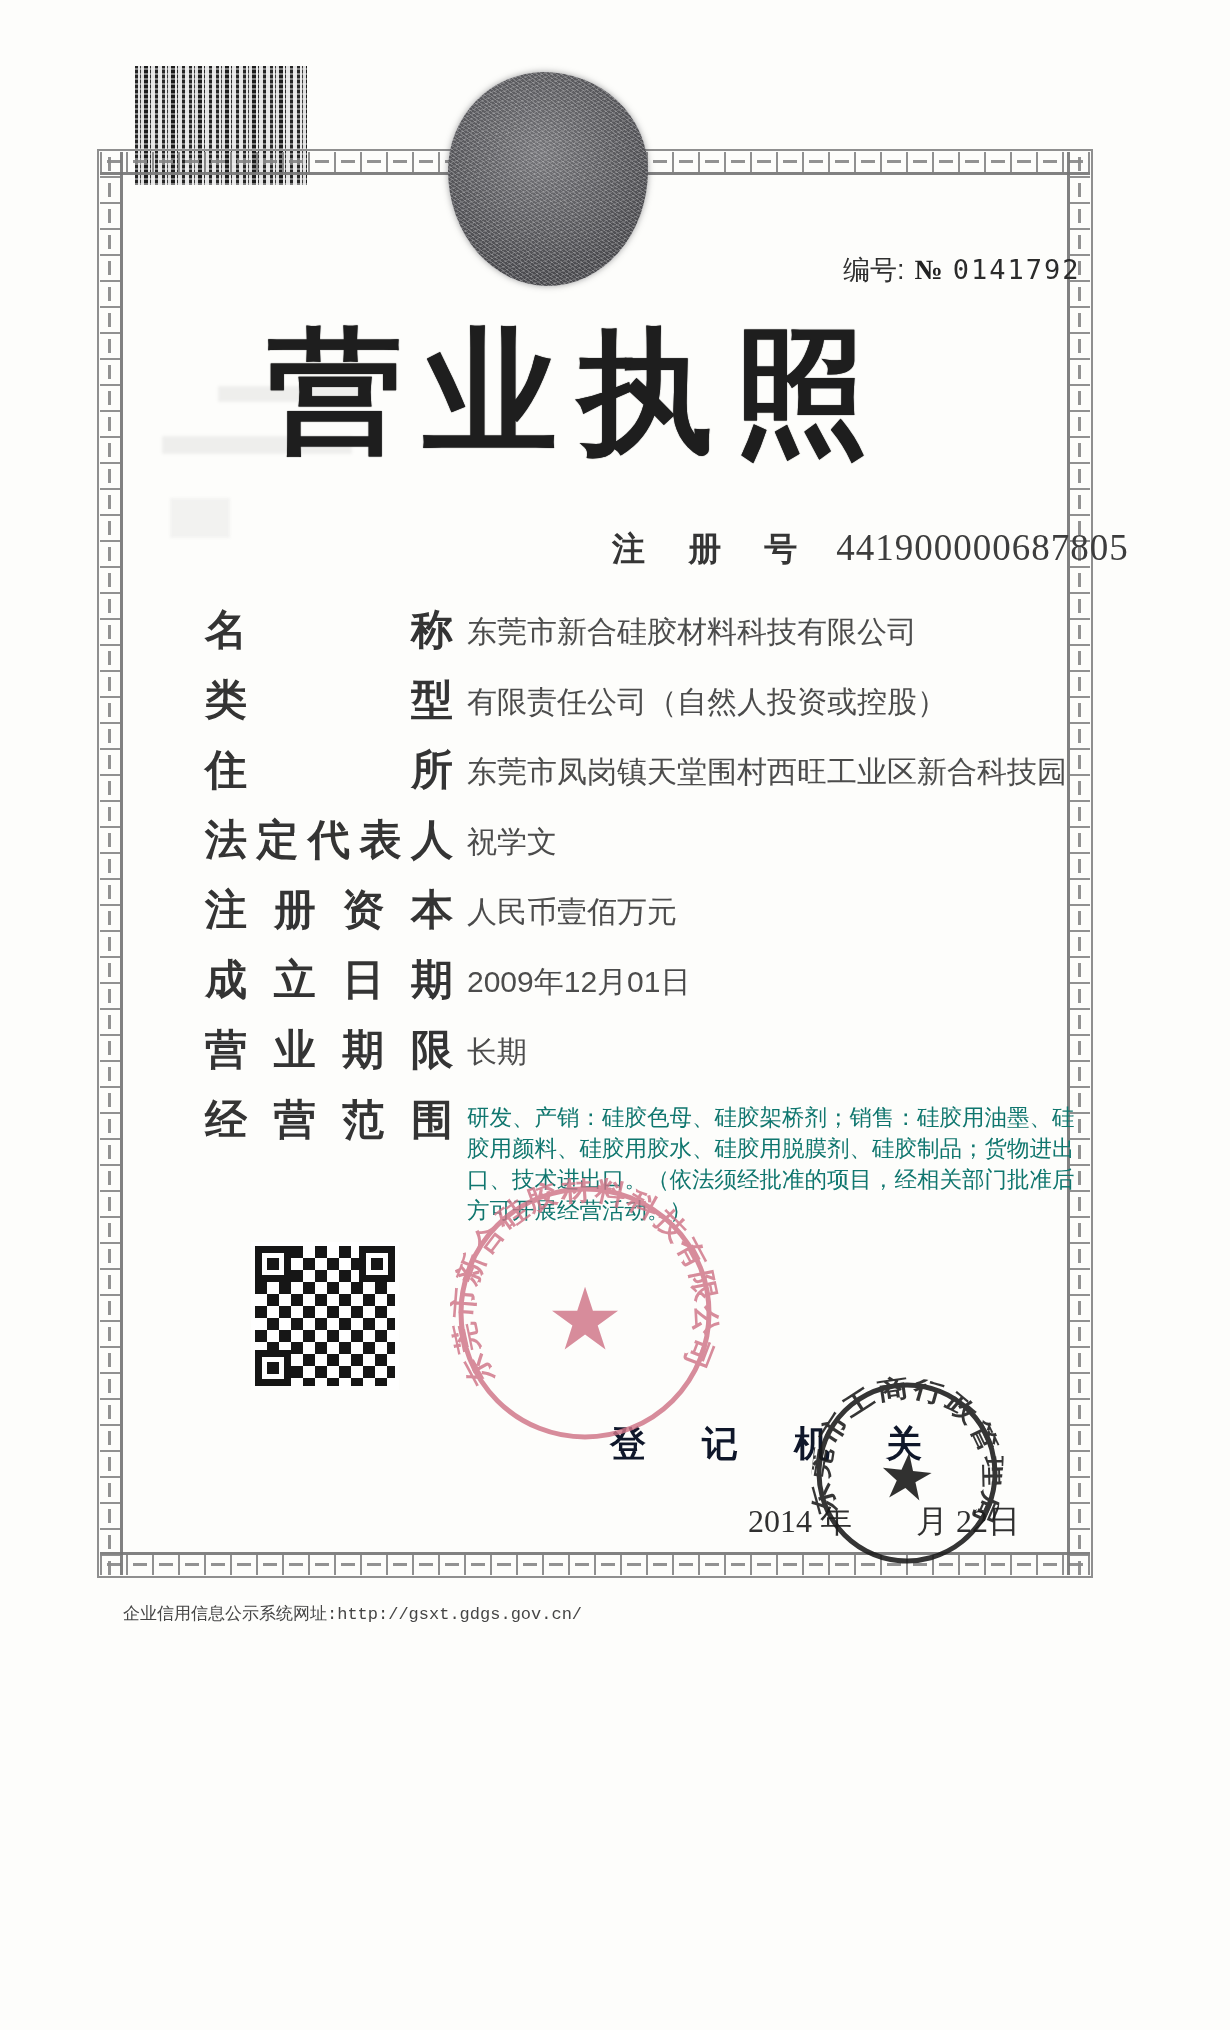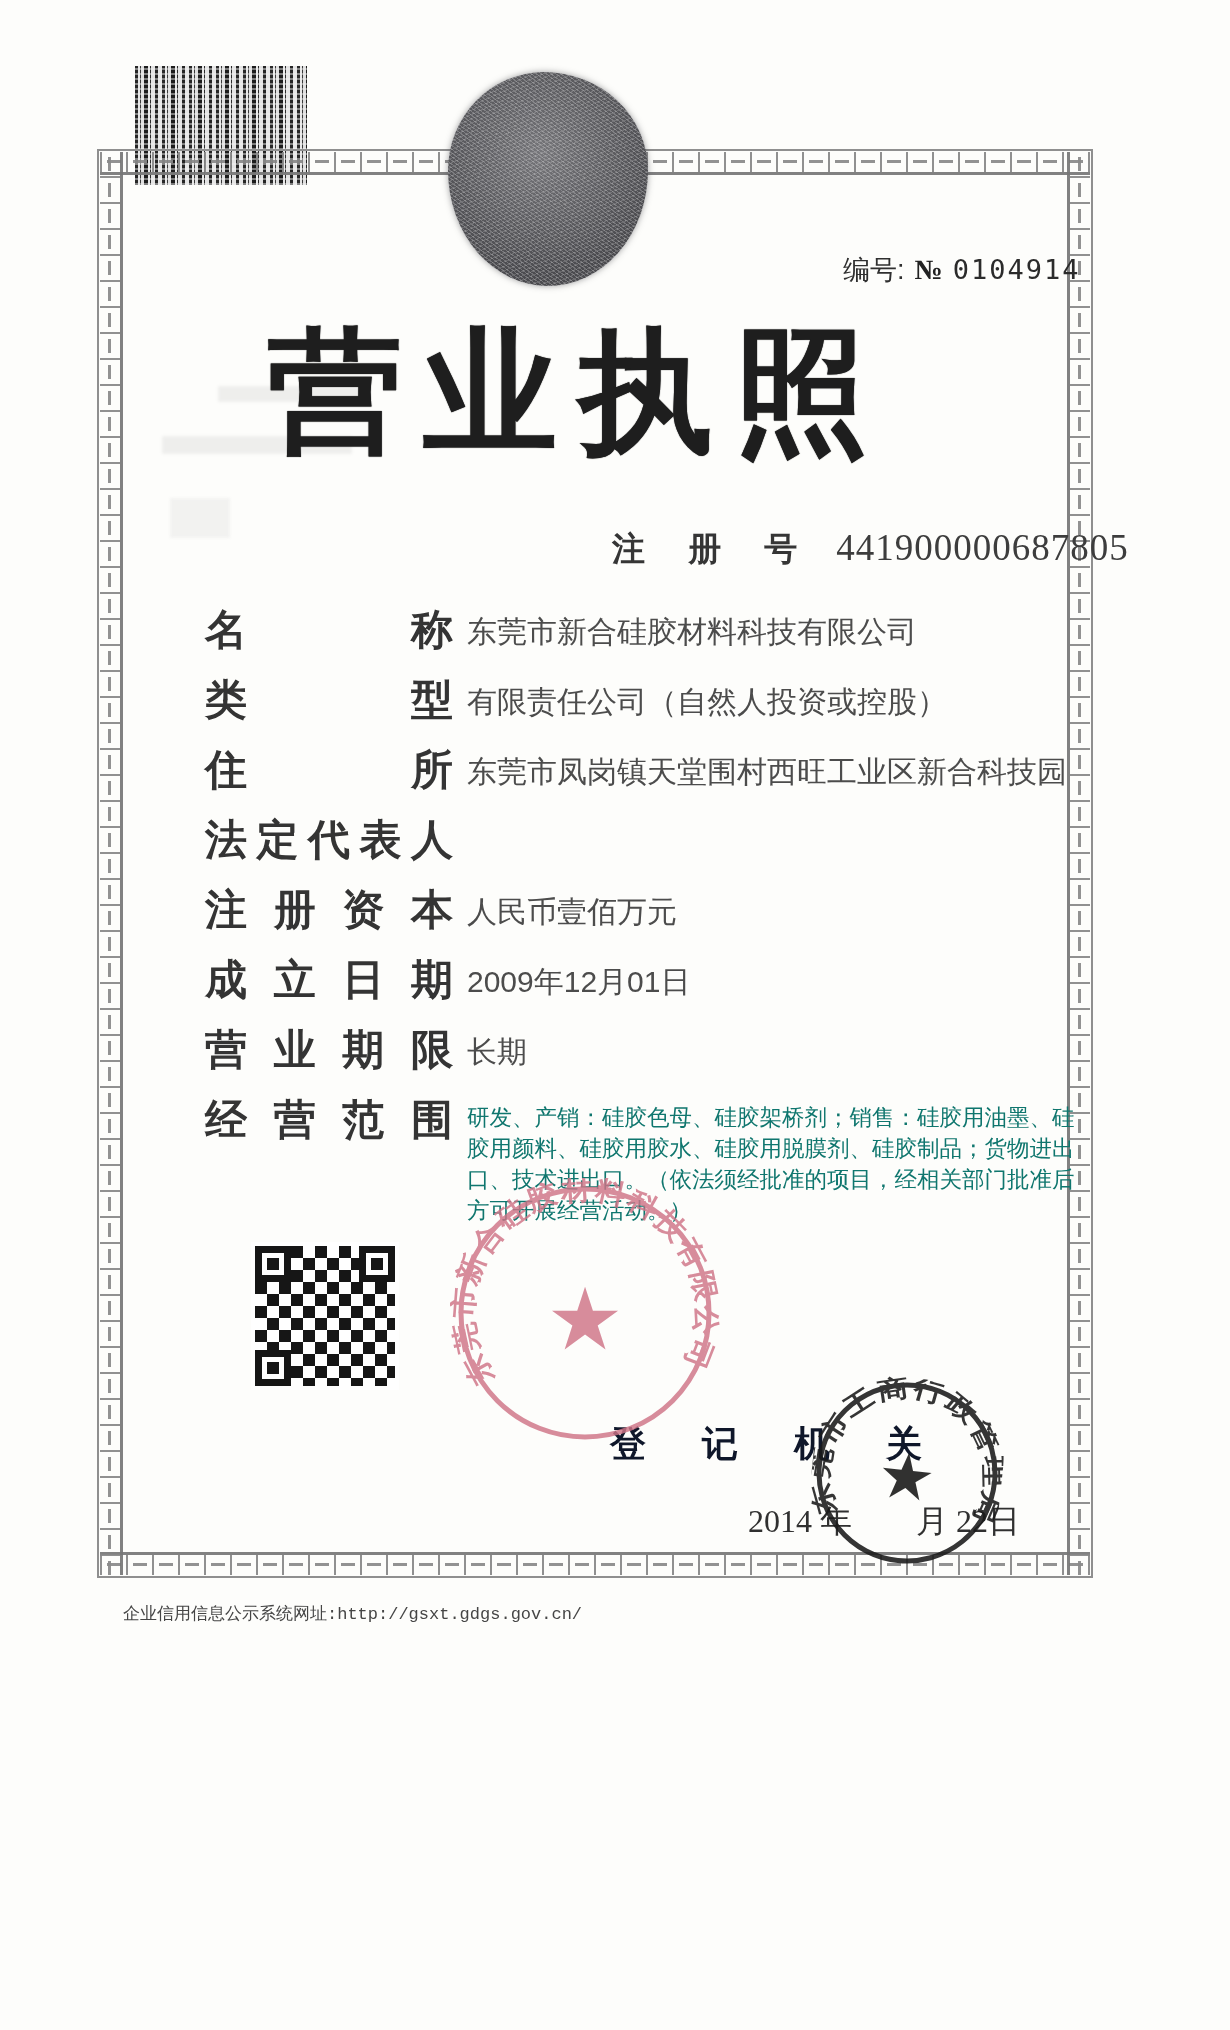--- a/index.html
+++ b/index.html
@@ -132,21 +132,21 @@
     <div class="strip v right"></div>
   </div>
 
   <div class="artifact a1"></div>
   <div class="artifact a2"></div>
   <div class="artifact a3"></div>
 
   <div class="serial">
     <span class="lbl">编号:</span>
     <span class="no">№</span>
-    <span class="digits">0104914</span>
+    <span class="digits">0141792</span>
   </div>
 
   <div class="title">
       <span>营</span>
       <span>业</span>
       <span>执</span>
       <span>照</span>
     </div>
 
   <div class="regline">
@@ -177,20 +177,21 @@
       <div class="field-value">东莞市凤岗镇天堂围村西旺工业区新合科技园</div>
     </div>
     <div class="field-row">
       <div class="field-label">
           <span>法</span>
           <span>定</span>
           <span>代</span>
           <span>表</span>
           <span>人</span>
         </div>
+      <div class="field-value">祝学文</div>
     </div>
     <div class="field-row">
       <div class="field-label">
           <span>注</span>
           <span>册</span>
           <span>资</span>
           <span>本</span>
         </div>
       <div class="field-value">人民币壹佰万元</div>
     </div>

